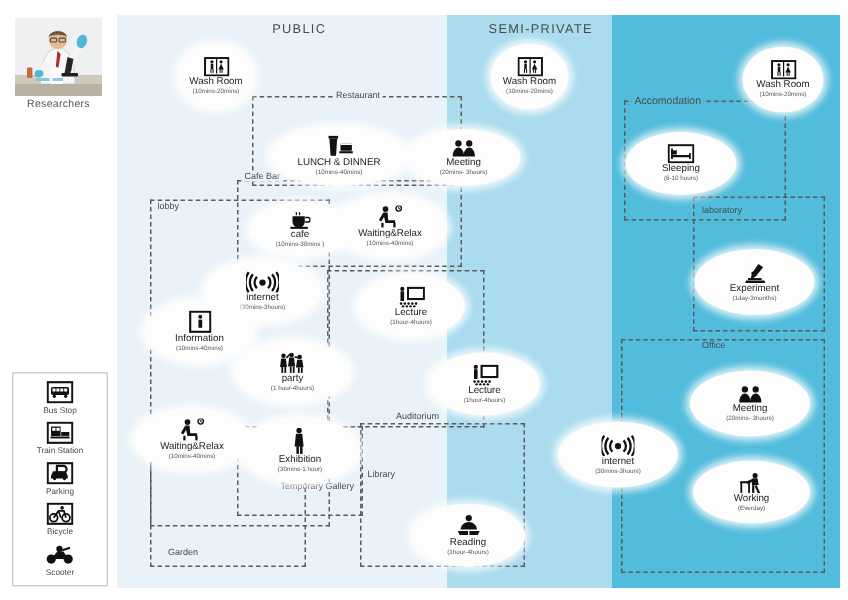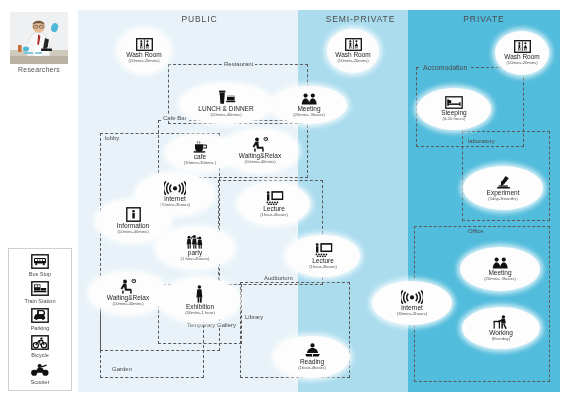--- a/index.html
+++ b/index.html
@@ -54,21 +54,20 @@
 <body>
 
 <div id="stage">
 
   <div class="band" id="band-public"></div>
   <div class="band" id="band-semi"></div>
   <div class="band" id="band-private"></div>
 
   <div class="zone-title" id="title-public">PUBLIC</div>
   <div class="zone-title" id="title-semi">SEMI-PRIVATE</div>
-  <div class="zone-title" id="title-private">PRIVATE</div>
 
   <div class="dbox" style="left:168px;top:64px;width:140px;height:60px;"></div>
   <div class="dbox-label" style="left:222px;top:61px;background:#e8f2f8;">Restaurant</div>
 
   <div class="dbox" style="left:158px;top:120px;width:150px;height:58px;"></div>
   <div class="dbox-label" style="left:161px;top:115px;background:#e8f2f8;">Cafe Bar</div>
 
   <div class="dbox" style="left:100px;top:133px;width:120px;height:218px;"></div>
   <div class="dbox-label" style="left:103px;top:135px;background:#e8f2f8;">lobby</div>
 

